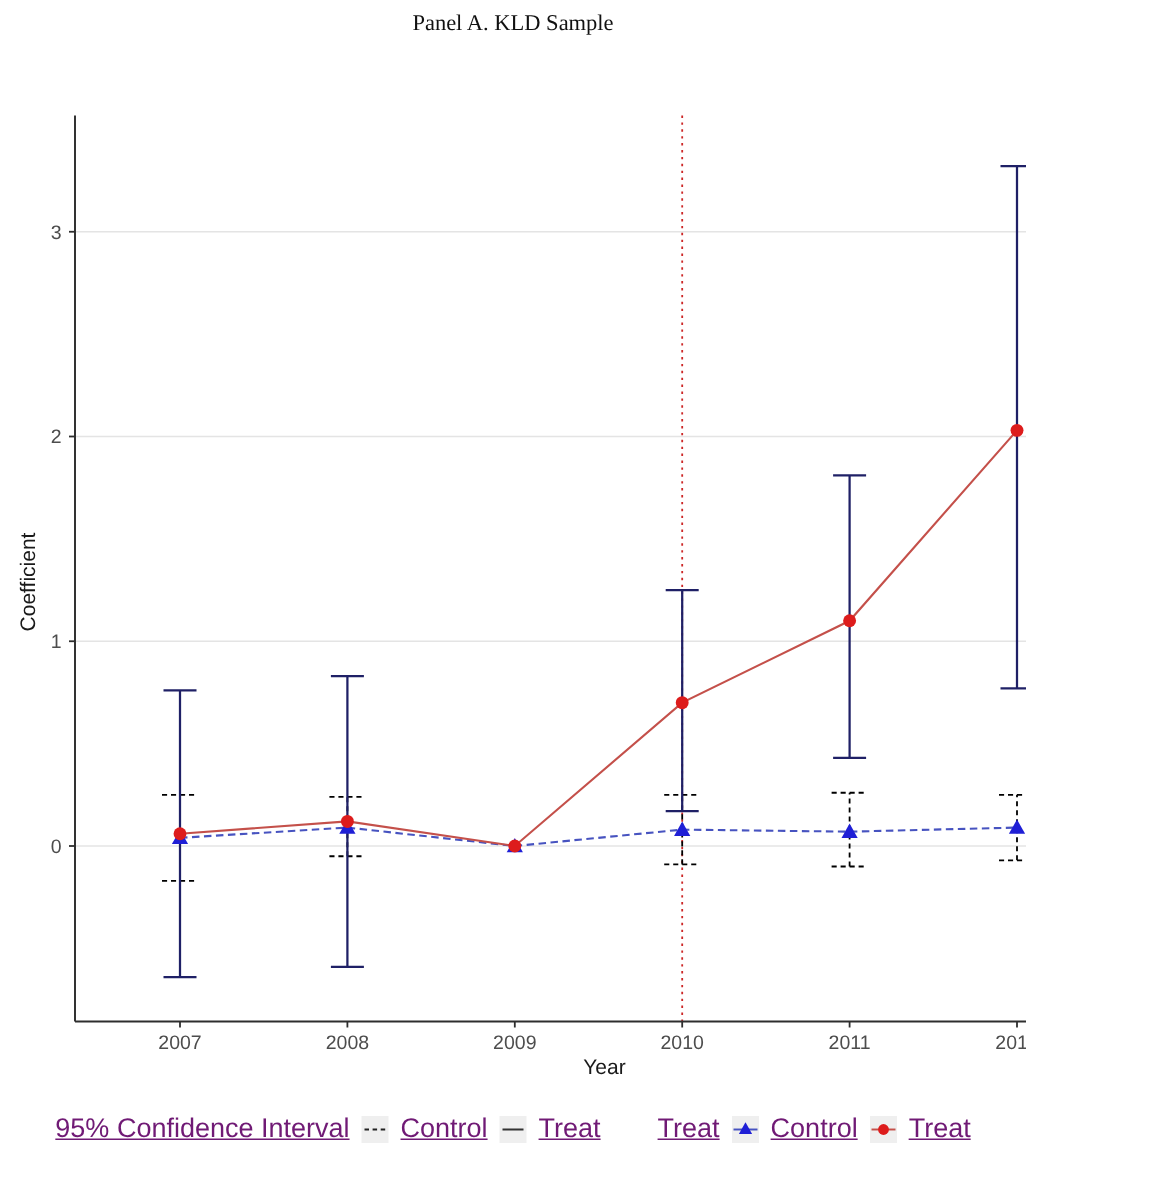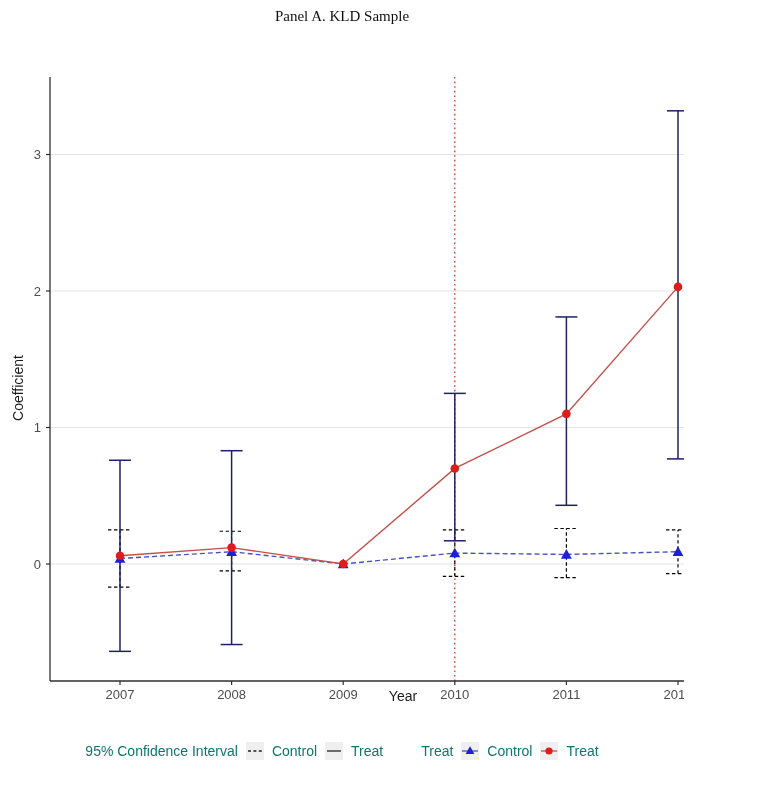--- a/index.html
+++ b/index.html
@@ -10,32 +10,32 @@
   .panel-title{
     position:absolute;top:8px;left:0;width:100%;text-align:center;
     font-family:"Liberation Serif", serif;font-size:15px;color:#111111;
   }
   .chart-title{
     position:absolute;top:48px;left:0;width:100%;text-align:center;
     font-size:16px;color:#262626;
   }
   #plot{position:absolute;top:0;left:0;}
   .x-axis-title{
-    position:absolute;top:688px;left:50px;width:706px;text-align:center;
+    position:absolute;top:703px;left:50px;width:706px;text-align:center;
     font-size:14px;color:#1a1a1a;
   }
   .y-axis-title{
     position:absolute;top:380px;left:-42px;width:120px;text-align:center;
     font-size:14px;color:#1a1a1a;
     transform:rotate(-90deg);transform-origin:center;
   }
   .legend{
     position:absolute;top:742px;left:0;width:100%;
     display:flex;justify-content:center;align-items:center;gap:8px;
-    font-size:14px;color:#0f766e;
+    font-size:18px;color:#701a75;text-decoration:underline;
   }
   .legend .sec-gap{width:22px;}
   .key{
     width:18px;height:18px;background:#efefef;display:flex;
     align-items:center;justify-content:center;flex:0 0 auto;
   }
   .lbl{white-space:nowrap;}
 </style>
 </head>
 <body>

